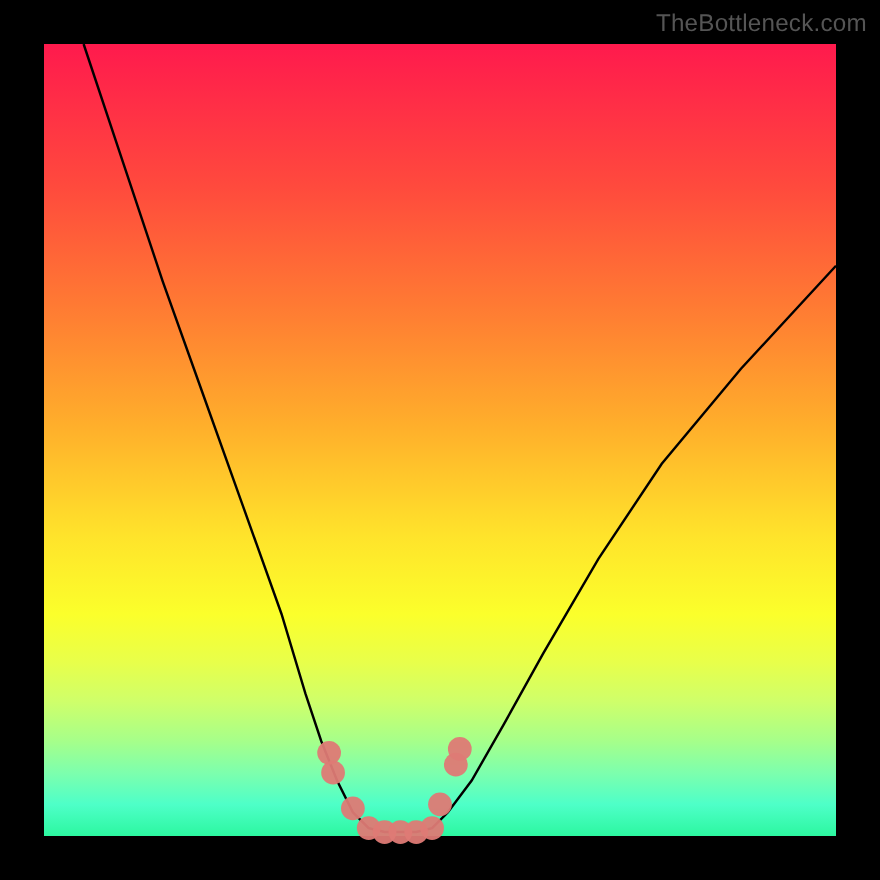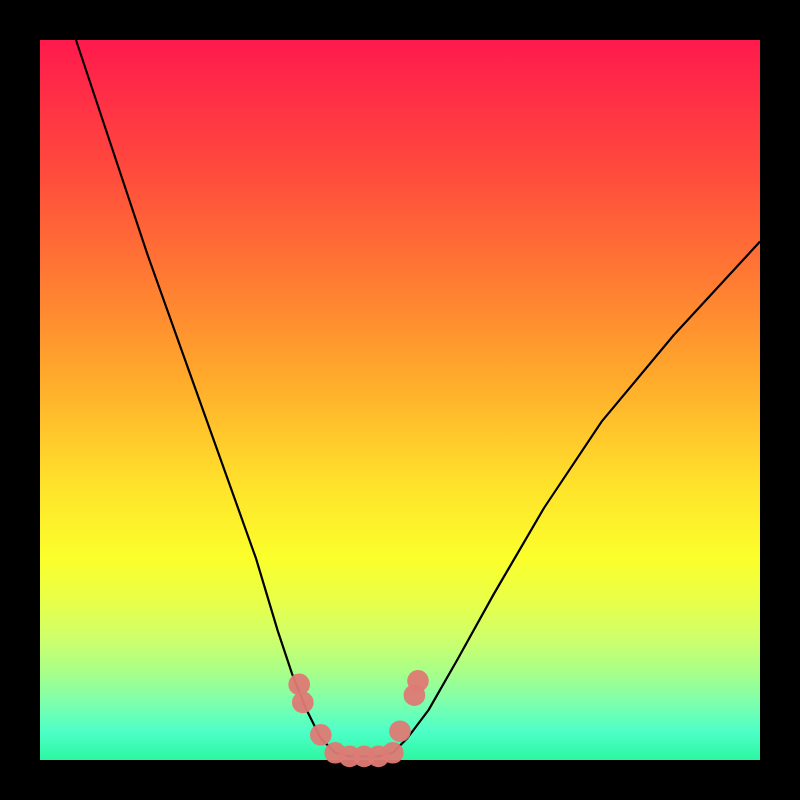--- a/index.html
+++ b/index.html
@@ -64,20 +64,21 @@
   .marker {
     fill: #de7a75;
     stroke: none;
     opacity: 0.95;
   }
 </style>
 </head>
 <body>
 
 <div class="frame">
+  <div class="watermark">TheBottleneck.com</div>
 
   <div class="plot">
     <svg class="lines" viewBox="0 0 720 720">
       <g id="curves-group">
           <path d="M36.00 0.00 L72.00 108.00 L108.00 216.00 L144.00 316.80 L180.00 417.60 L216.00 518.40 L237.60 590.40 L252.00 633.60 L266.40 669.60 L280.80 698.40 L295.20 712.80 L309.60 716.40 L324.00 716.40 L338.40 716.40 L352.80 712.80 L367.20 698.40 L388.80 669.60 L417.60 619.20 L453.60 554.40 L504.00 468.00 L561.60 381.60 L633.60 295.20 L720.00 201.60" class="curve"></path>
         </g>
       <g id="markers-group">
           <circle cx="259.20" cy="644.40" r="10.80" class="marker"></circle>
           <circle cx="262.80" cy="662.40" r="10.80" class="marker"></circle>
           <circle cx="280.80" cy="694.80" r="10.80" class="marker"></circle>

